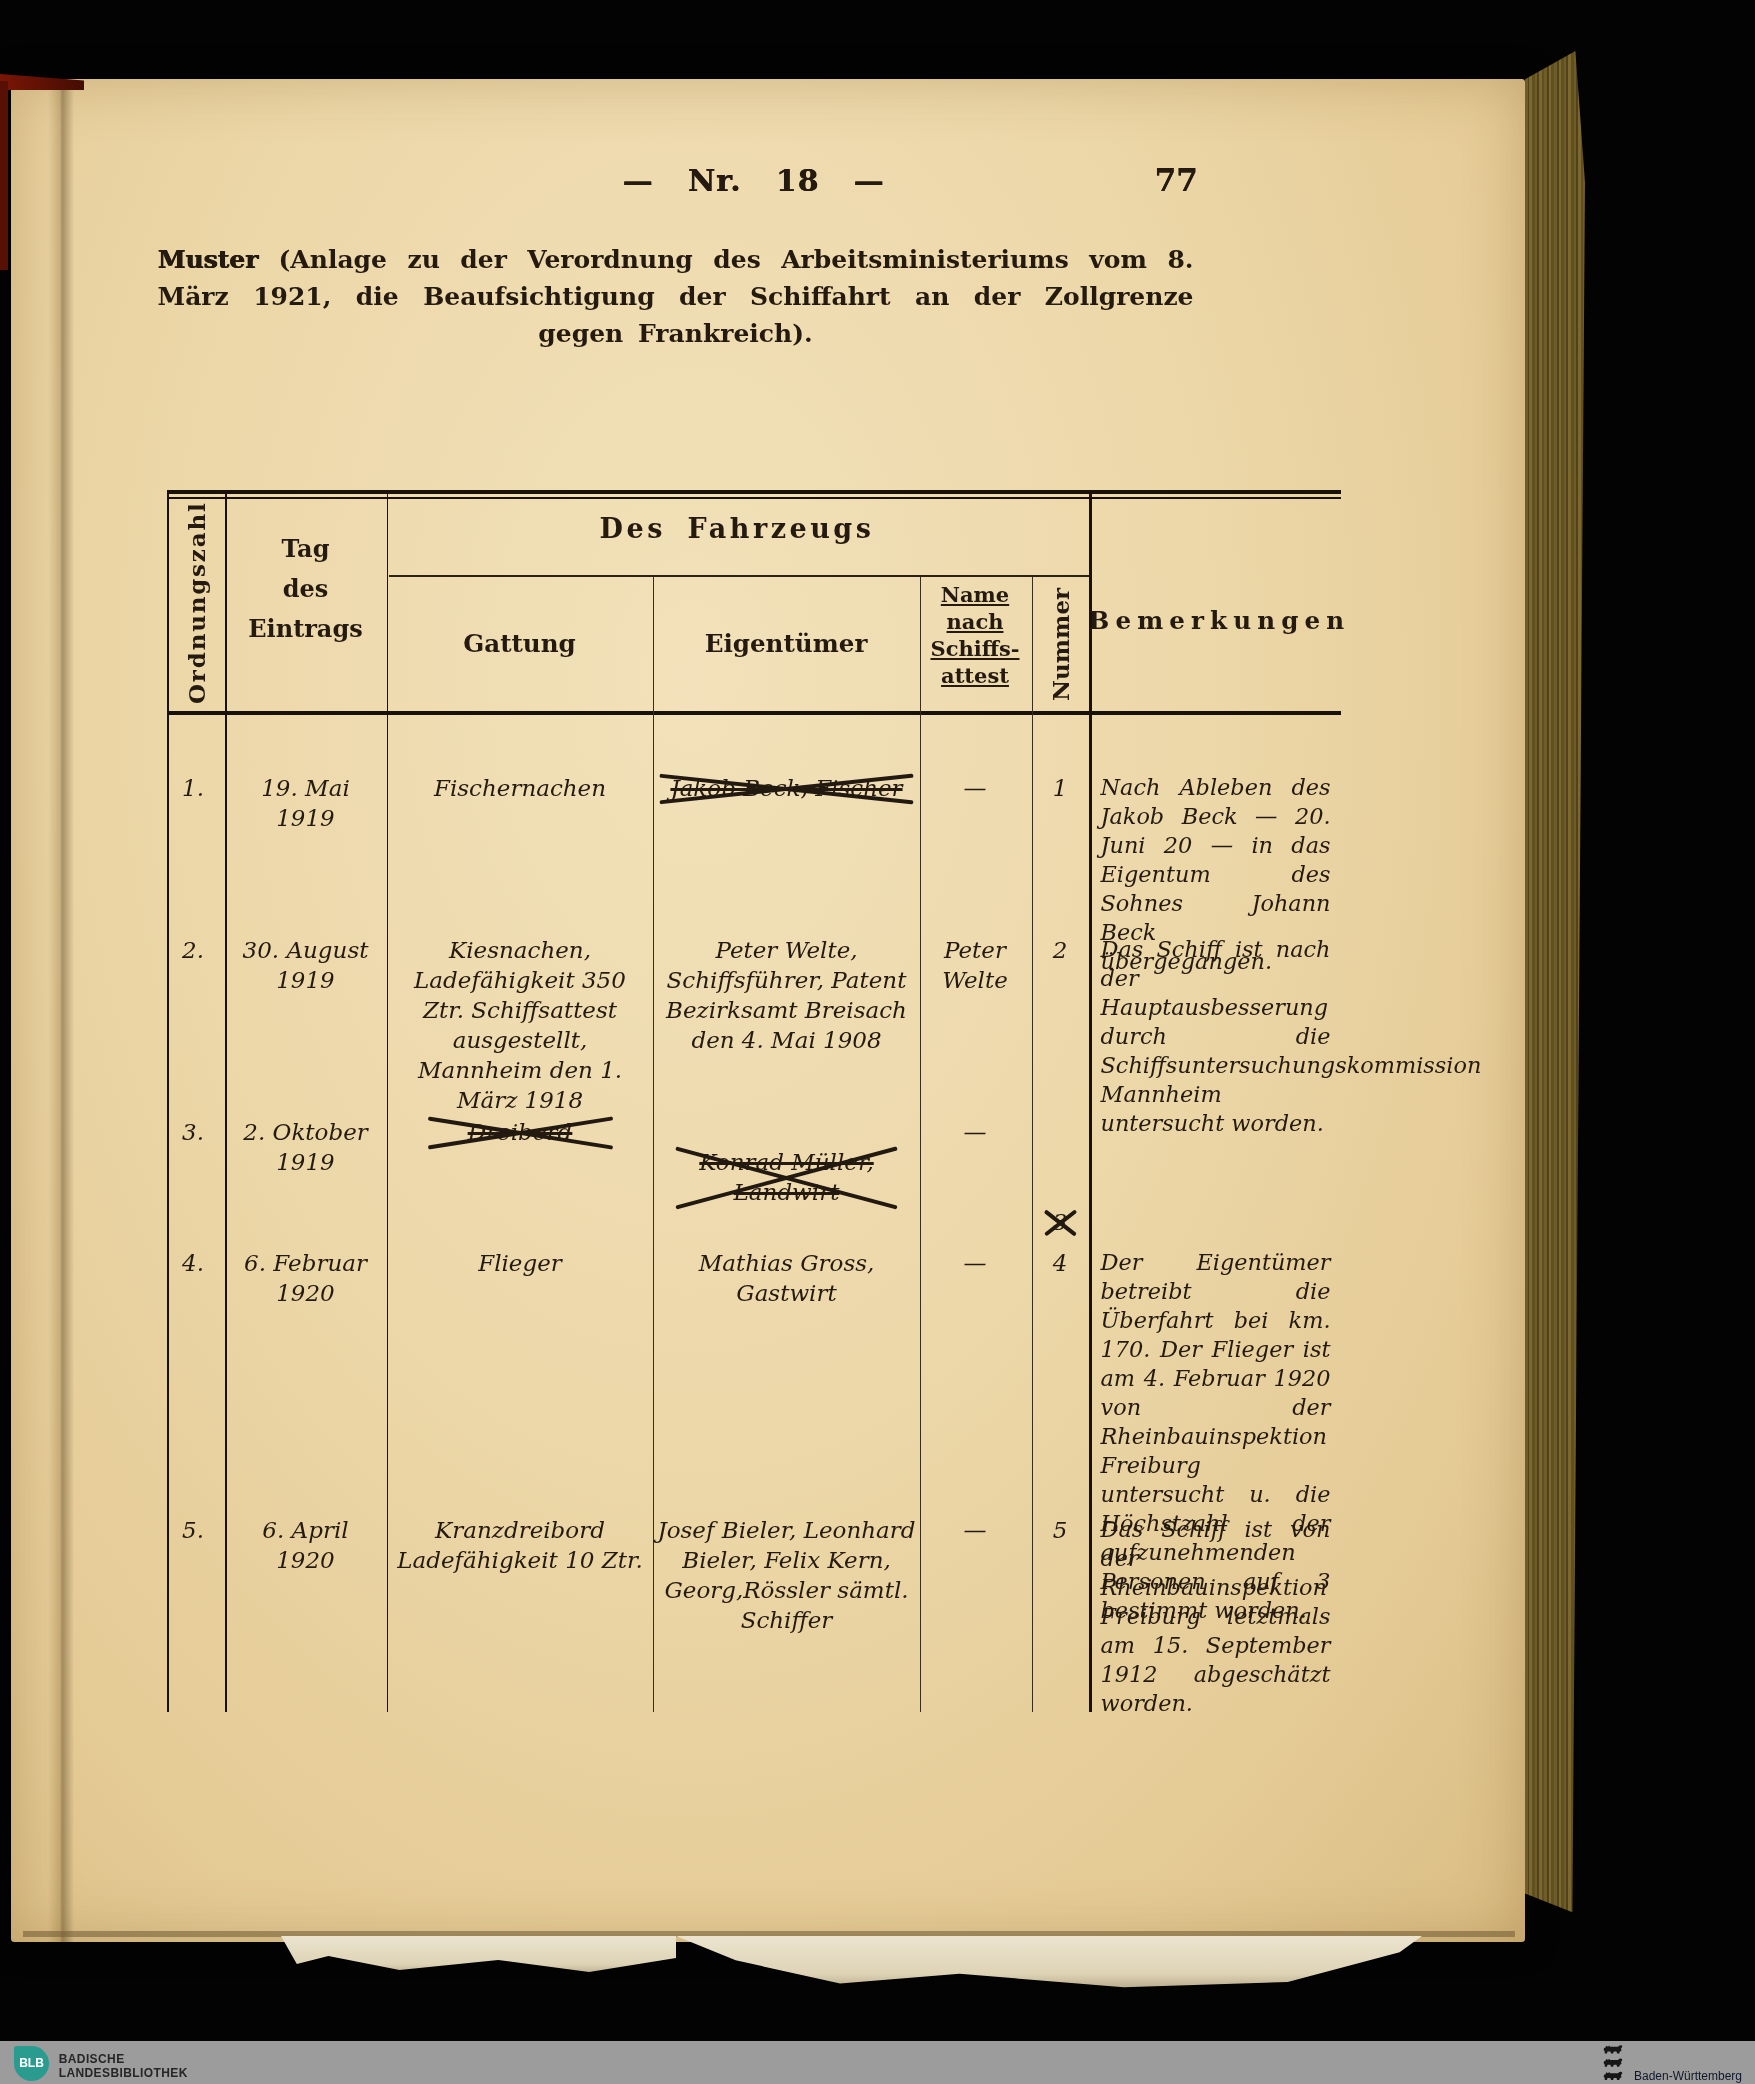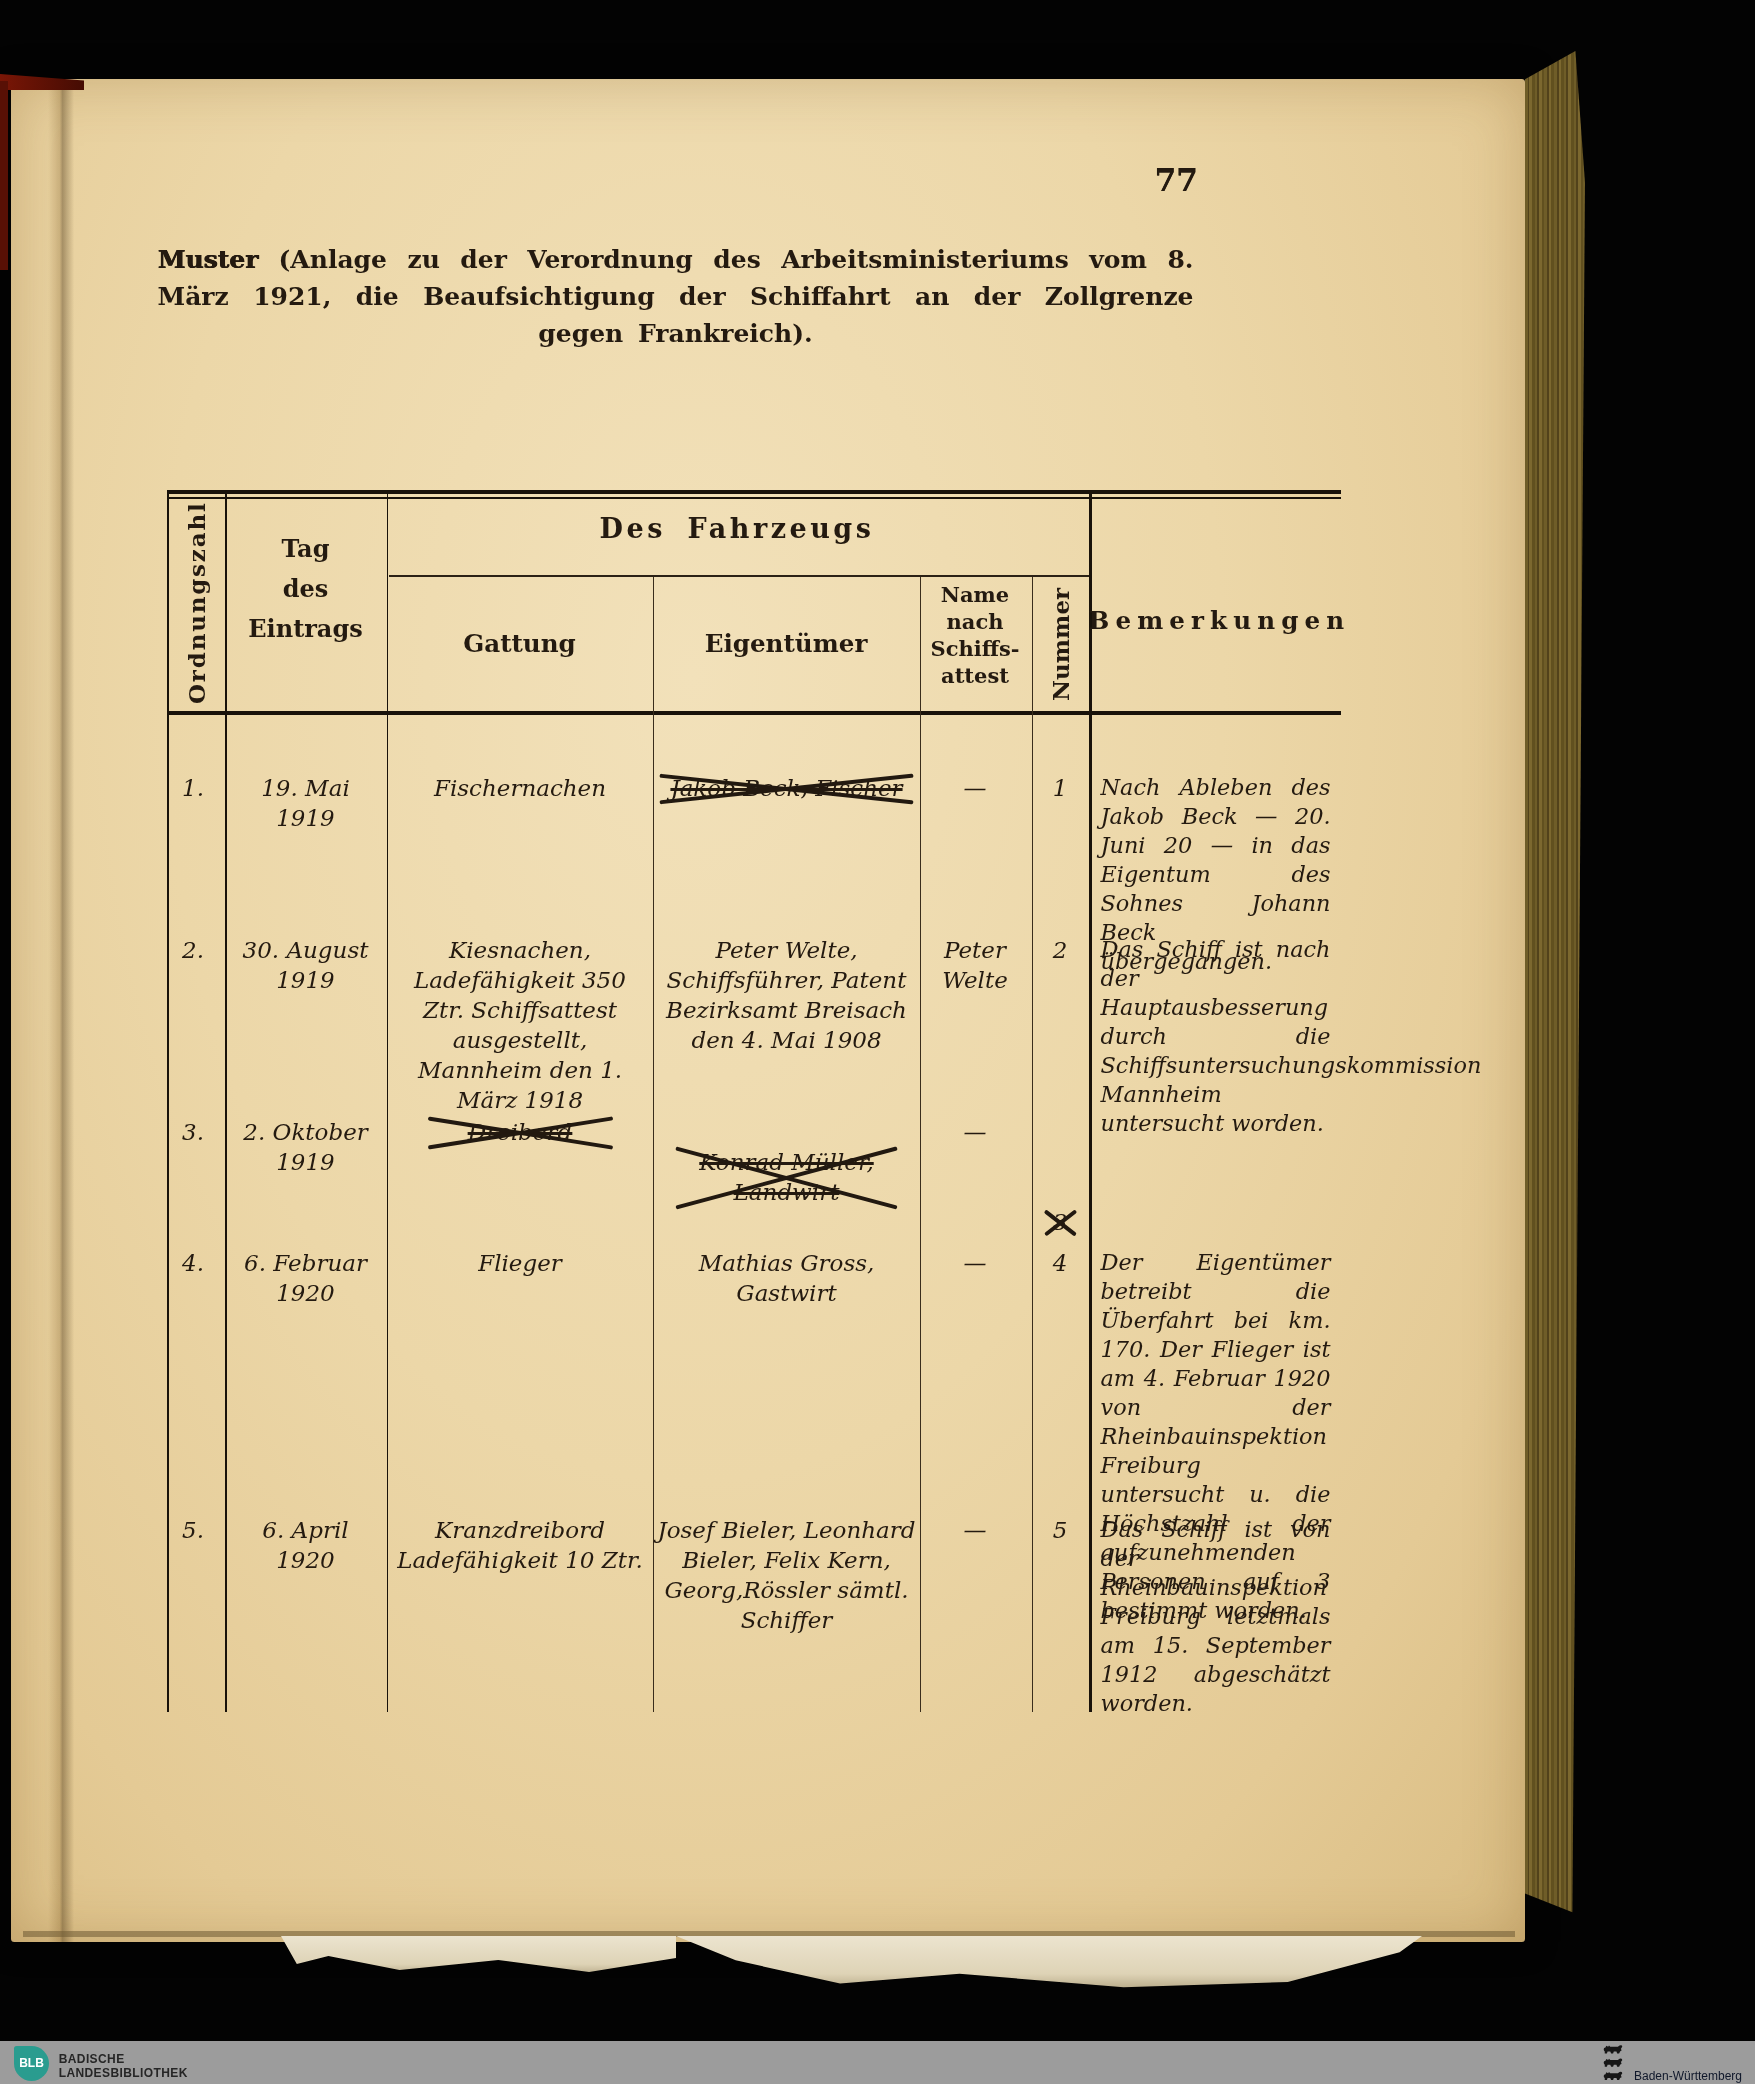--- a/index.html
+++ b/index.html
@@ -52,21 +52,21 @@
   .v5{left:865px;top:87px;width:0.9px;height:1135px;background:#3a2d1c;}
   .v6{left:922px;top:0;width:3.5px;height:1222px;}
 
   .th{position:absolute;font-weight:bold;text-align:center;color:#241a10;}
   .rot{writing-mode:vertical-rl;transform:rotate(180deg);display:flex;align-items:center;justify-content:center;}
   .h-ord{left:1.8px;top:7px;width:56px;height:211px;font-size:23px;letter-spacing:1.8px;}
   .h-tag{left:58px;top:39px;width:162px;font-size:24px;line-height:40px;white-space:pre-line;}
   .h-fzg{left:220px;top:23px;width:701px;font-size:27px;letter-spacing:3.5px;word-spacing:8.8px;}
   .h-gat{left:220px;top:139px;width:266px;font-size:24.6px;}
   .h-eig{left:486px;top:139px;width:267px;font-size:24.6px;}
-  .h-name{left:753px;top:91px;width:111px;font-size:21px;line-height:27px;white-space:pre-line;}
+  .h-name{left:753px;top:91px;width:111px;font-size:21px;line-height:27px;white-space:pre-line;text-decoration:underline;}
   .h-num{left:865px;top:88px;width:57px;height:132px;font-size:23px;}
   .h-bem{left:922px;top:116px;width:252px;font-size:24.6px;letter-spacing:6.1px;}
 
   .body-row{position:absolute;left:0;width:1174px;font-style:italic;font-size:23px;line-height:30px;}
   .row-0{top:283px;} .row-1{top:445px;} .row-2{top:627px;} .row-3{top:758px;} .row-4{top:1025px;}
   .cell{position:absolute;top:0;text-align:center;white-space:pre-line;}
   .c-nr{left:0;width:53px;}
   .c-tag{left:58px;width:162px;}
   .c-gattung{left:224px;width:259px;}
   .c-eig{left:490px;width:260px;}
@@ -97,20 +97,21 @@
   .blb-name{margin-left:9.7px;color:#262626;font-weight:bold;font-size:12px;line-height:14.5px;letter-spacing:0.4px;}
   .lions{margin-right:8.8px;}
   .region{color:#0f172a;font-size:12px;font-weight:400;}
 </style>
 </head>
 <body>
 
 <div class="page">
   <div class="crease"></div>
 
+  <div class="issue-line">— Nr. 18 —</div>
   <div class="pageno">77</div>
 
   <p class="intro"><span class="bname">Muster</span><span> (Anlage zu der Verordnung des Arbeitsministeriums vom 8. März 1921, die Beaufsichtigung der Schiffahrt an der Zollgrenze gegen Frankreich).</span></p>
 
 
   <div class="table-area">
 
     <div class="hrule rule-top-a"></div>
     <div class="hrule rule-top-b"></div>
     <div class="hrule rule-fzg"></div>

